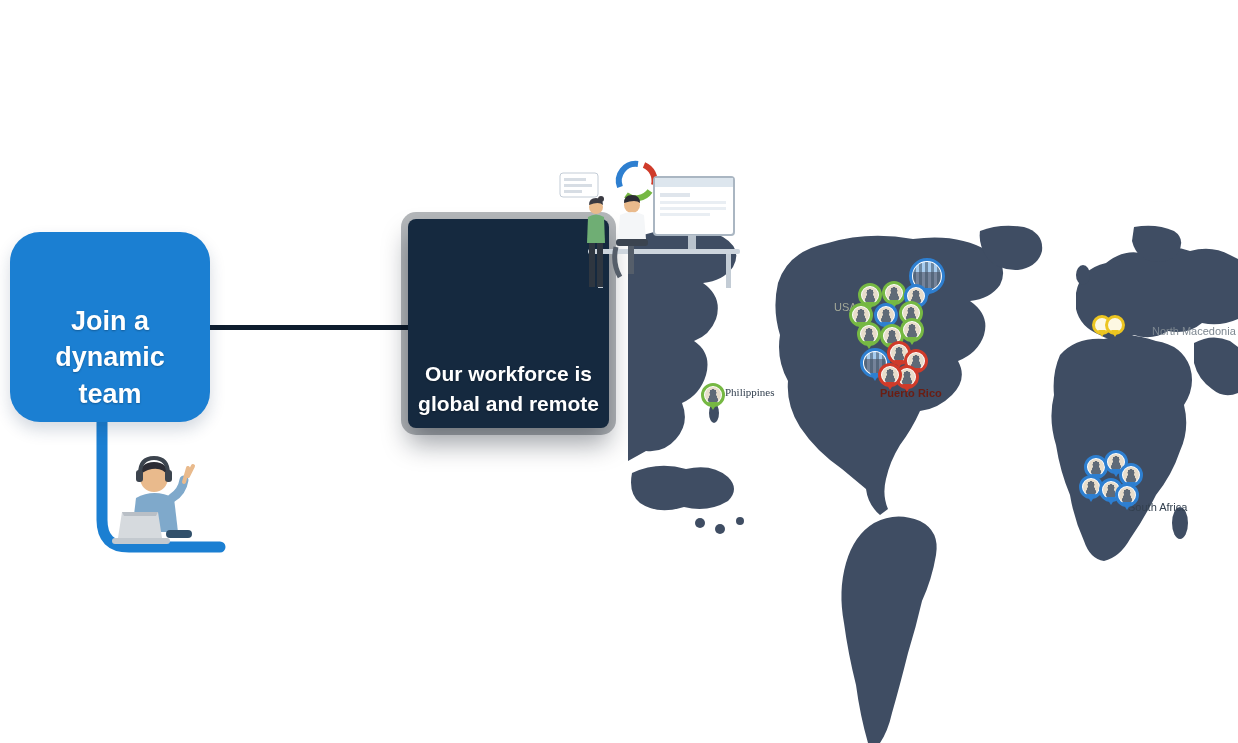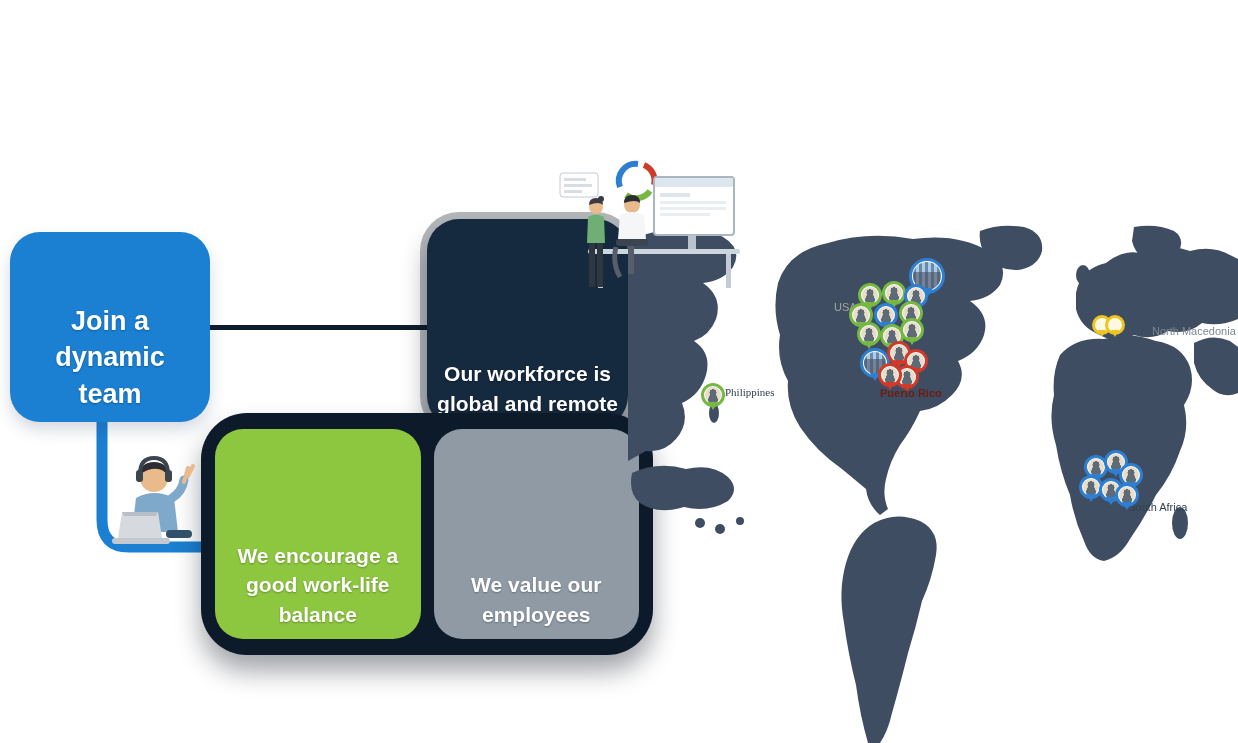--- a/index.html
+++ b/index.html
@@ -11,21 +11,21 @@
   
   .connector-h{position:absolute;left:208px;top:325px;width:224px;height:5px;background:#0e1d2e;}
   .connector-blue{position:absolute;left:88px;top:416px;width:150px;height:142px;}
 
   
   .card{position:absolute;display:flex;align-items:flex-end;justify-content:center;text-align:center;box-sizing:border-box;}
   .card-text{color:#fff;font-weight:700;text-shadow:0 1px 2px rgba(0,0,0,.28);}
   .blue-card{left:10px;top:232px;width:200px;height:190px;border-radius:30px;background:#1b7fd2;padding:10px 18px;
     box-shadow:0 8px 16px rgba(20,50,90,.18);}
   .blue-card .card-text{font-size:27px;line-height:1.35;}
-  .navy-card{left:427px;top:219px;width:201px;height:209px;border-radius:32px;background:#15293f;padding:10px 8px;
+  .navy-card{left:408px;top:219px;width:201px;height:209px;border-radius:8px;background:#15293f;padding:10px 8px;
     box-shadow:0 0 0 7px rgba(8,16,28,.30),0 16px 26px rgba(8,16,28,.38);}
   .navy-card .card-text{font-size:21px;line-height:1.4;}
   .frame{position:absolute;left:201px;top:413px;width:452px;height:242px;border-radius:46px;background:#0c1a2a;
     display:flex;gap:13px;padding:16px 14px;box-sizing:border-box;
     box-shadow:0 16px 26px rgba(8,16,28,.38);}
   .frame .card{position:relative;flex:1;border-radius:28px;padding:10px 18px;}
   .green-card{background:#8dc63f;}
   .gray-card{background:#8f9aa5;}
   .frame .card-text{font-size:21px;line-height:1.4;}
 
@@ -76,28 +76,20 @@
   </svg>
 
   <div class="card blue-card">
     <div class="card-text">Join a dynamic team</div>
   </div>
 
   <div class="card navy-card">
     <div class="card-text">Our workforce is global and remote</div>
   </div>
 
-  <div class="frame">
-    <div class="card green-card">
-      <div class="card-text">We encourage a good work-life balance</div>
-    </div>
-    <div class="card gray-card">
-      <div class="card-text">We value our employees</div>
-    </div>
-  </div>
 
   <div class="map">
     <svg class="map-svg" viewBox="0 0 610 520">
       <g fill="#3f4d63">
 
         <path d="M0 16 L30 8 Q70 0 95 14 Q115 26 105 44 Q95 58 75 60 Q95 74 88 96 Q82 112 66 118 Q84 130 78 152 Q72 172 54 180 Q62 200 48 216 Q36 230 18 228 L0 238 Z"></path>
 
         <path d="M4 250 Q30 238 58 246 Q84 240 100 254 Q112 266 100 278 Q80 290 56 284 Q30 292 12 280 Q0 270 4 250 Z"></path>
         <circle cx="72" cy="300" r="5"></circle>
           <circle cx="92" cy="306" r="5"></circle>

